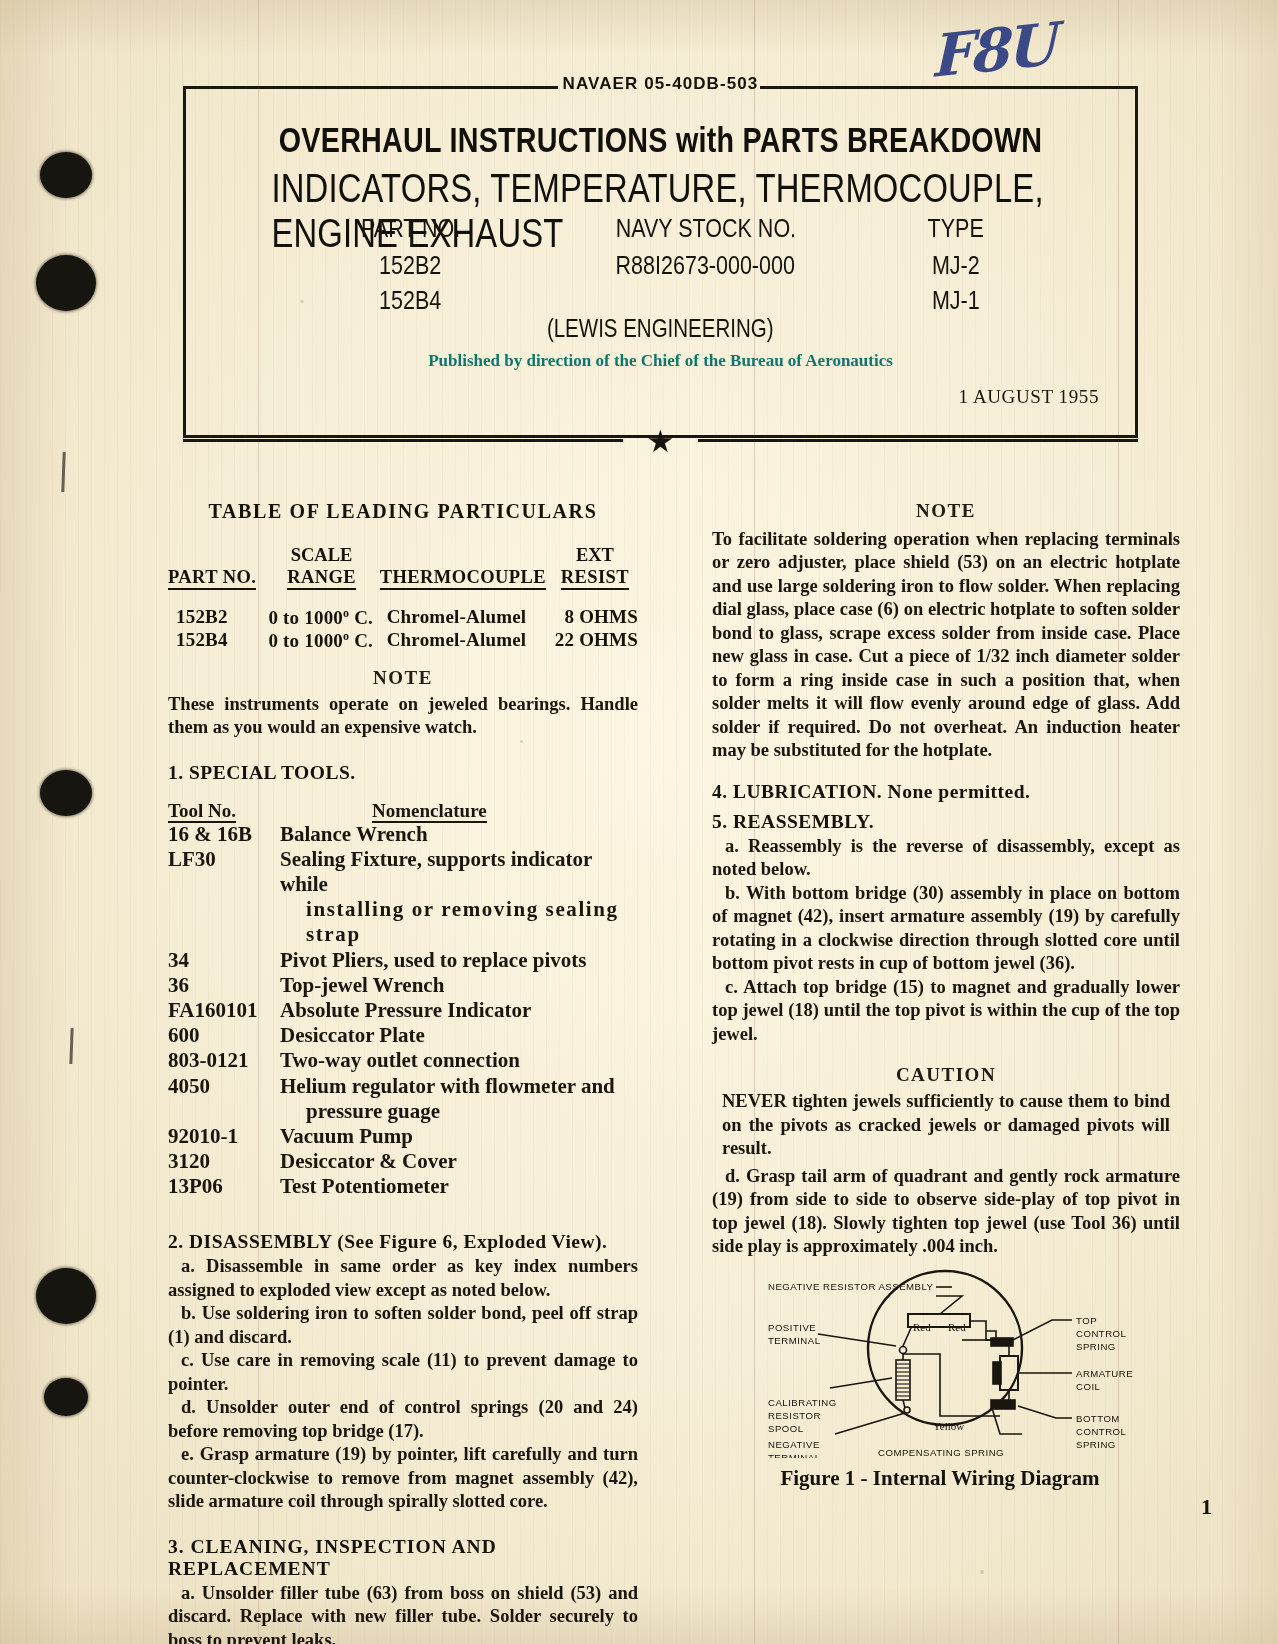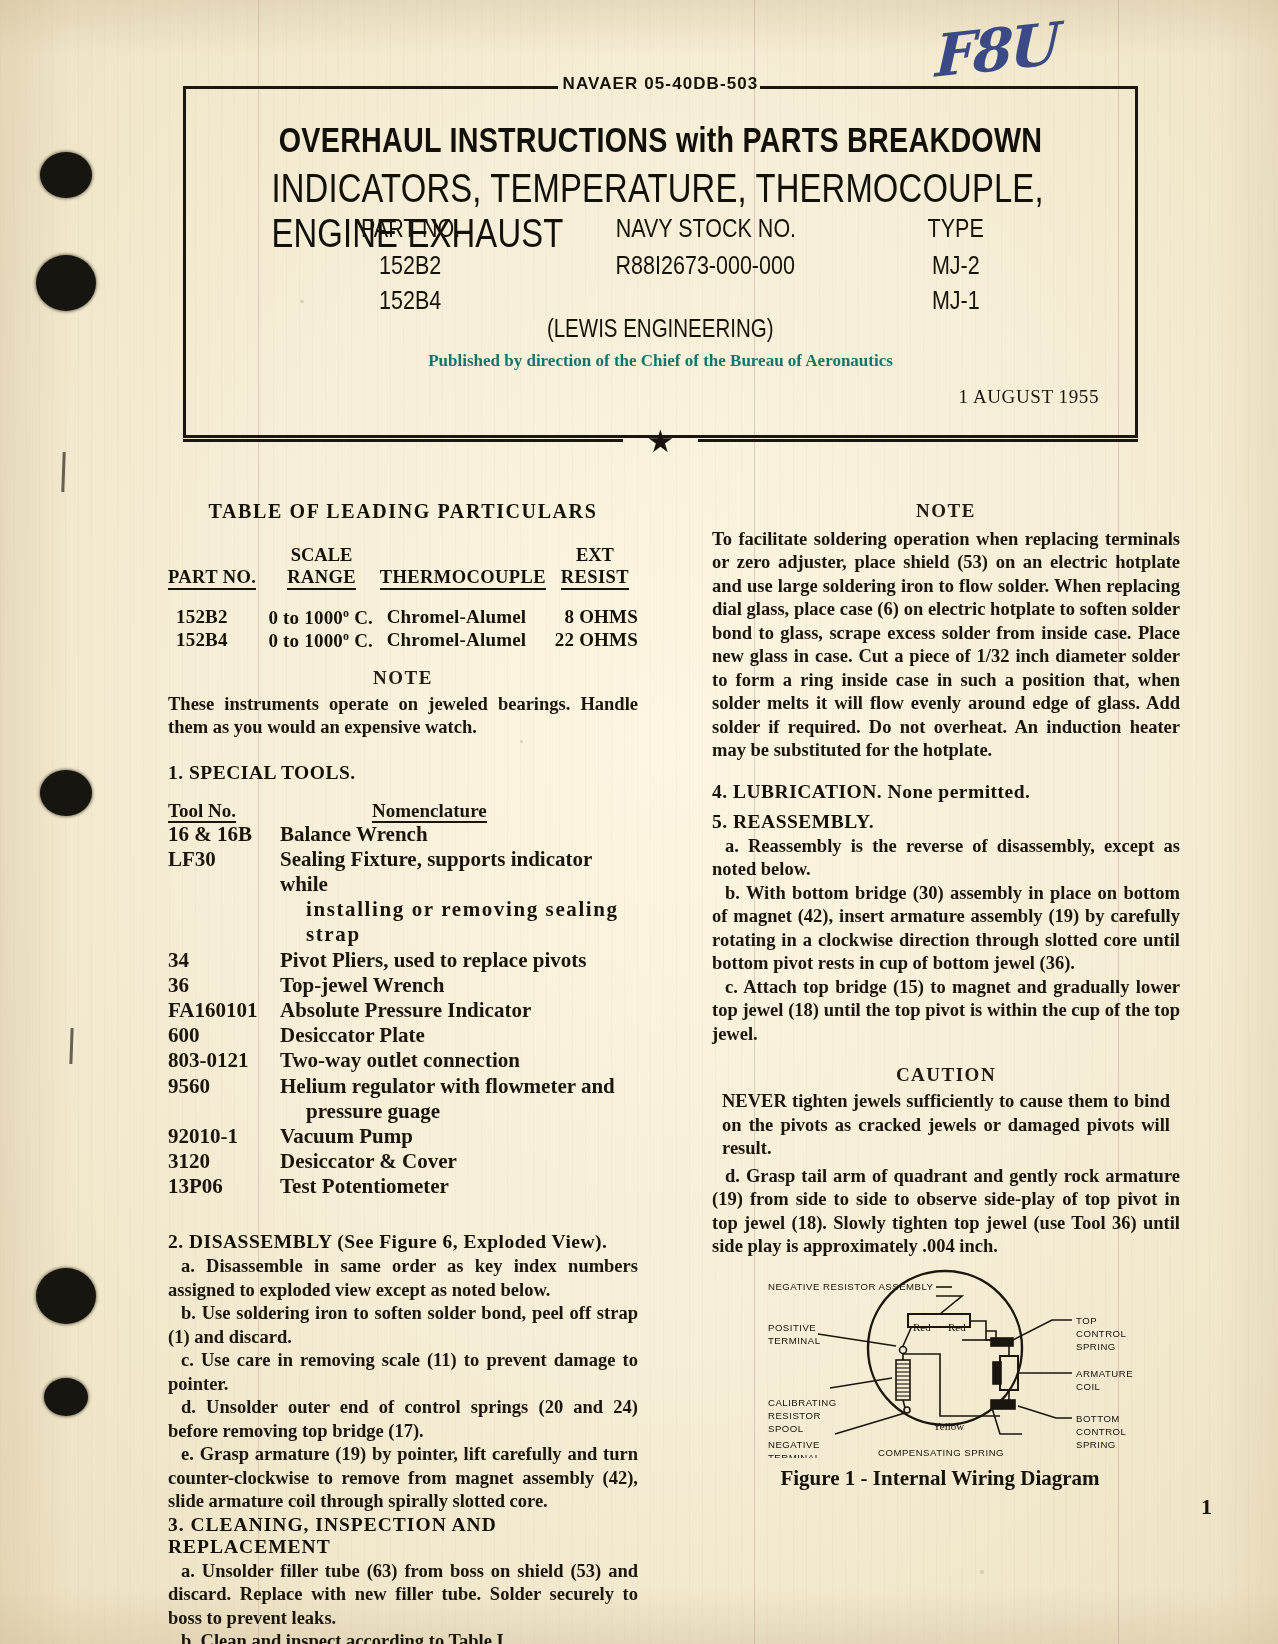--- a/index.html
+++ b/index.html
@@ -305,21 +305,21 @@
       </div>
     <div class="trow">
         <div class="tcol1">600</div>
         <div class="tcol2">Desiccator Plate</div>
       </div>
     <div class="trow">
         <div class="tcol1">803-0121</div>
         <div class="tcol2">Two-way outlet connection</div>
       </div>
     <div class="trow">
-        <div class="tcol1">9560</div>
+        <div class="tcol1">4050</div>
         <div class="tcol2">Helium regulator with flowmeter and</div>
       </div>
     <div class="trow">
         <div class="tcol1">&nbsp;</div>
         <div class="tcol2 tcont">pressure guage</div>
       </div>
     <div class="trow">
         <div class="tcol1">92010-1</div>
         <div class="tcol2">Vacuum Pump</div>
       </div>
@@ -333,21 +333,21 @@
       </div>
   </div>
 
   <div class="sec" style="margin-top:32px">2. DISASSEMBLY (See Figure 6, Exploded View).</div>
   <div class="body indent" style="margin-top:2px">a. Disassemble in same order as key index numbers assigned to exploded view except as noted below.</div>
   <div class="body indent">b. Use soldering iron to soften solder bond, peel off strap (1) and discard.</div>
   <div class="body indent">c. Use care in removing scale (11) to prevent damage to pointer.</div>
   <div class="body indent">d. Unsolder outer end of control springs (20 and 24) before removing top bridge (17).</div>
   <div class="body indent">e. Grasp armature (19) by pointer, lift carefully and turn counter-clockwise to remove from magnet assembly (42), slide armature coil through spirally slotted core.</div>
 
-  <div class="sec" style="letter-spacing:1px">3. CLEANING, INSPECTION AND REPLACEMENT</div>
+  <div class="sec" style="margin-top:22px;letter-spacing:1px">3. CLEANING, INSPECTION AND REPLACEMENT</div>
   <div class="body indent" style="margin-top:2px">a. Unsolder filler tube (63) from boss on shield (53) and discard.  Replace with new filler tube.  Solder securely to boss to prevent leaks.</div>
   <div class="body indent nj">b. Clean and inspect according to Table I.</div>
 </div>
 
 <div class="colR">
   <div class="note-hd ctr">NOTE</div>
   <div class="body" style="margin-top:6px">To facilitate soldering operation when replacing terminals or zero adjuster, place shield (53) on an electric hotplate and use large soldering iron to flow solder.  When replacing dial glass, place case (6) on electric hotplate to soften solder bond to glass, scrape excess solder from inside case.  Place new glass in case.  Cut a piece of 1/32 inch diameter solder to form a ring inside case in such a position that, when solder melts it will flow evenly around edge of glass.  Add solder if required.  Do not overheat.  An induction heater may be substituted for the hotplate.</div>
 
   <div class="sec" style="margin-top:18px">4. LUBRICATION.  None permitted.</div>
 

